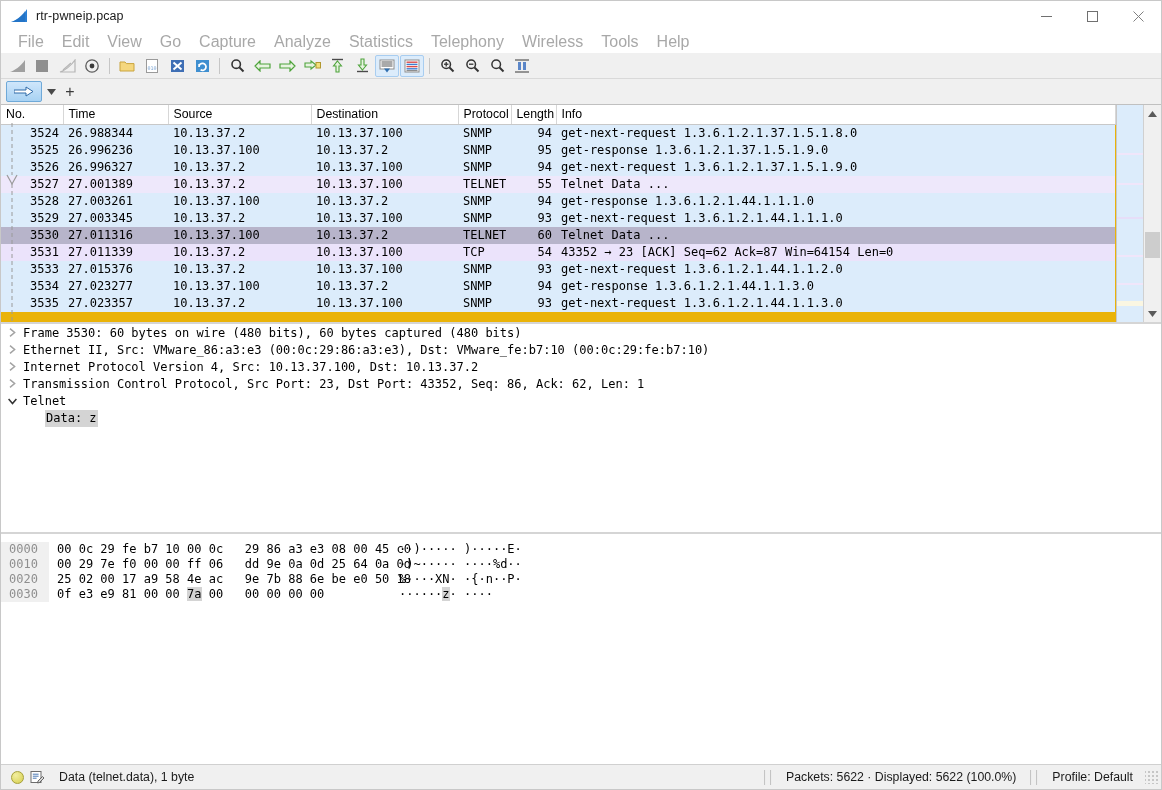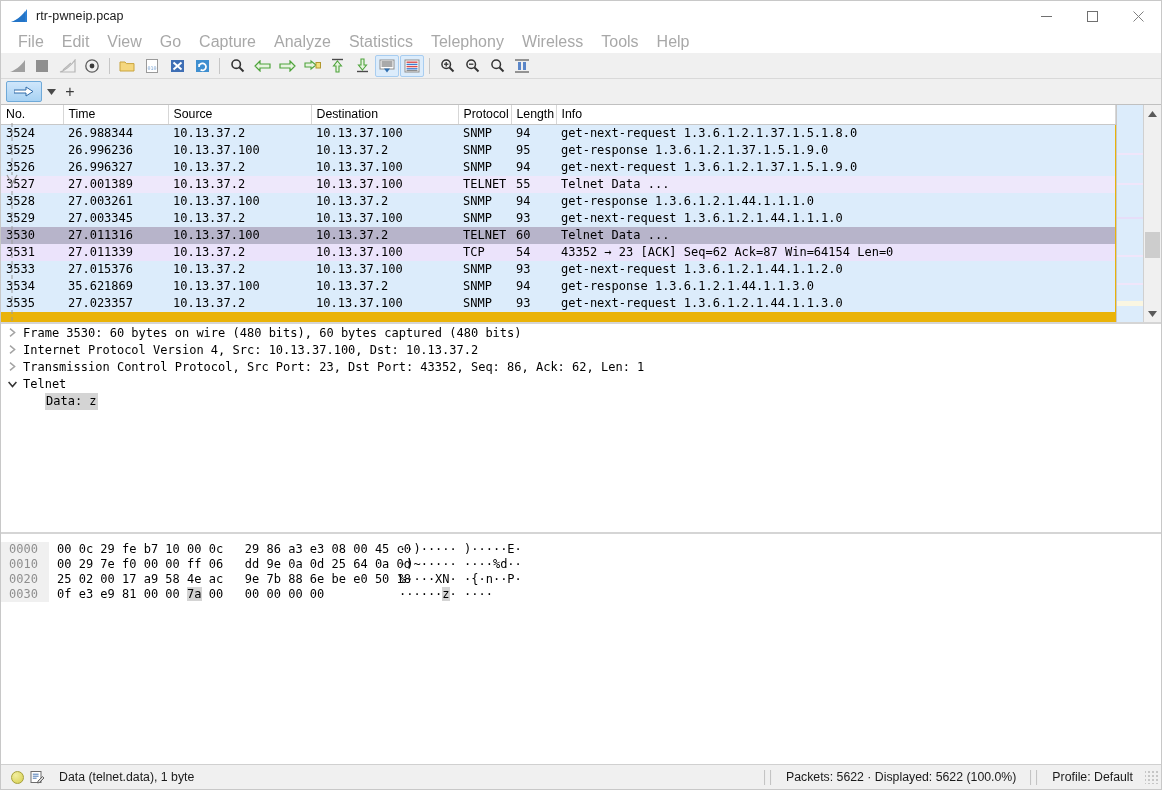--- a/index.html
+++ b/index.html
@@ -204,21 +204,21 @@
     color: #000;
     box-sizing: border-box;
   }
   .col-no    { width: 62px; }
   .col-time  { width: 105px; }
   .col-src   { width: 143px; }
   .col-dst   { width: 147px; }
   .col-proto { width: 53px; }
   .col-len   { width: 45px; }
   .col-info  { width: auto; }
-  td.num { padding-right: 7px; margin-left: 12px; }
+  td.num { text-align: right; padding-right: 7px; margin-left: 12px; }
   th.num-h { text-align: left; }
 
   tr.r-snmp   { background: #dcecfb; }
   tr.r-telnet { background: #eee8fb; }
   tr.r-tcp    { background: #ebe3fb; }
   tr.r-sel    { background: #b7b4ca; }
   tr.r-sel td { color: #000; }
 
   .marker-col {
     position: absolute;
@@ -656,21 +656,21 @@
               <td class="col-no num">3533</td>
               <td class="col-time">27.015376</td>
               <td class="col-src">10.13.37.2</td>
               <td class="col-dst">10.13.37.100</td>
               <td class="col-proto">SNMP</td>
               <td class="col-len num">93</td>
               <td class="col-info">get-next-request 1.3.6.1.2.1.44.1.1.2.0</td>
             </tr>
             <tr class="r-snmp">
               <td class="col-no num">3534</td>
-              <td class="col-time">35.621869</td>
+              <td class="col-time">27.023277</td>
               <td class="col-src">10.13.37.100</td>
               <td class="col-dst">10.13.37.2</td>
               <td class="col-proto">SNMP</td>
               <td class="col-len num">94</td>
               <td class="col-info">get-response 1.3.6.1.2.1.44.1.1.3.0</td>
             </tr>
             <tr class="r-snmp">
               <td class="col-no num">3535</td>
               <td class="col-time">27.023357</td>
               <td class="col-src">10.13.37.2</td>
@@ -715,20 +715,26 @@
     </div>
   </div>
 
   <div class="detail-pane">
     <div id="detail-rows">
         <div class="d-row">
           <span class="d-arrow"><svg width="7" height="9" viewBox="0 0 7 9">
               <path d="M1 0.7 L5.6 4.5 L1 8.3" fill="none" stroke="#a3a3a3" stroke-width="1.5"></path>
             </svg></span>
           <span class="d-text">Frame 3530: 60 bytes on wire (480 bits), 60 bytes captured (480 bits)</span>
+        </div>
+        <div class="d-row">
+          <span class="d-arrow"><svg width="7" height="9" viewBox="0 0 7 9">
+              <path d="M1 0.7 L5.6 4.5 L1 8.3" fill="none" stroke="#a3a3a3" stroke-width="1.5"></path>
+            </svg></span>
+          <span class="d-text">Ethernet II, Src: VMware_86:a3:e3 (00:0c:29:86:a3:e3), Dst: VMware_fe:b7:10 (00:0c:29:fe:b7:10)</span>
         </div>
         <div class="d-row">
           <span class="d-arrow"><svg width="7" height="9" viewBox="0 0 7 9">
               <path d="M1 0.7 L5.6 4.5 L1 8.3" fill="none" stroke="#a3a3a3" stroke-width="1.5"></path>
             </svg></span>
           <span class="d-text">Internet Protocol Version 4, Src: 10.13.37.100, Dst: 10.13.37.2</span>
         </div>
         <div class="d-row">
           <span class="d-arrow"><svg width="7" height="9" viewBox="0 0 7 9">
               <path d="M1 0.7 L5.6 4.5 L1 8.3" fill="none" stroke="#a3a3a3" stroke-width="1.5"></path>

